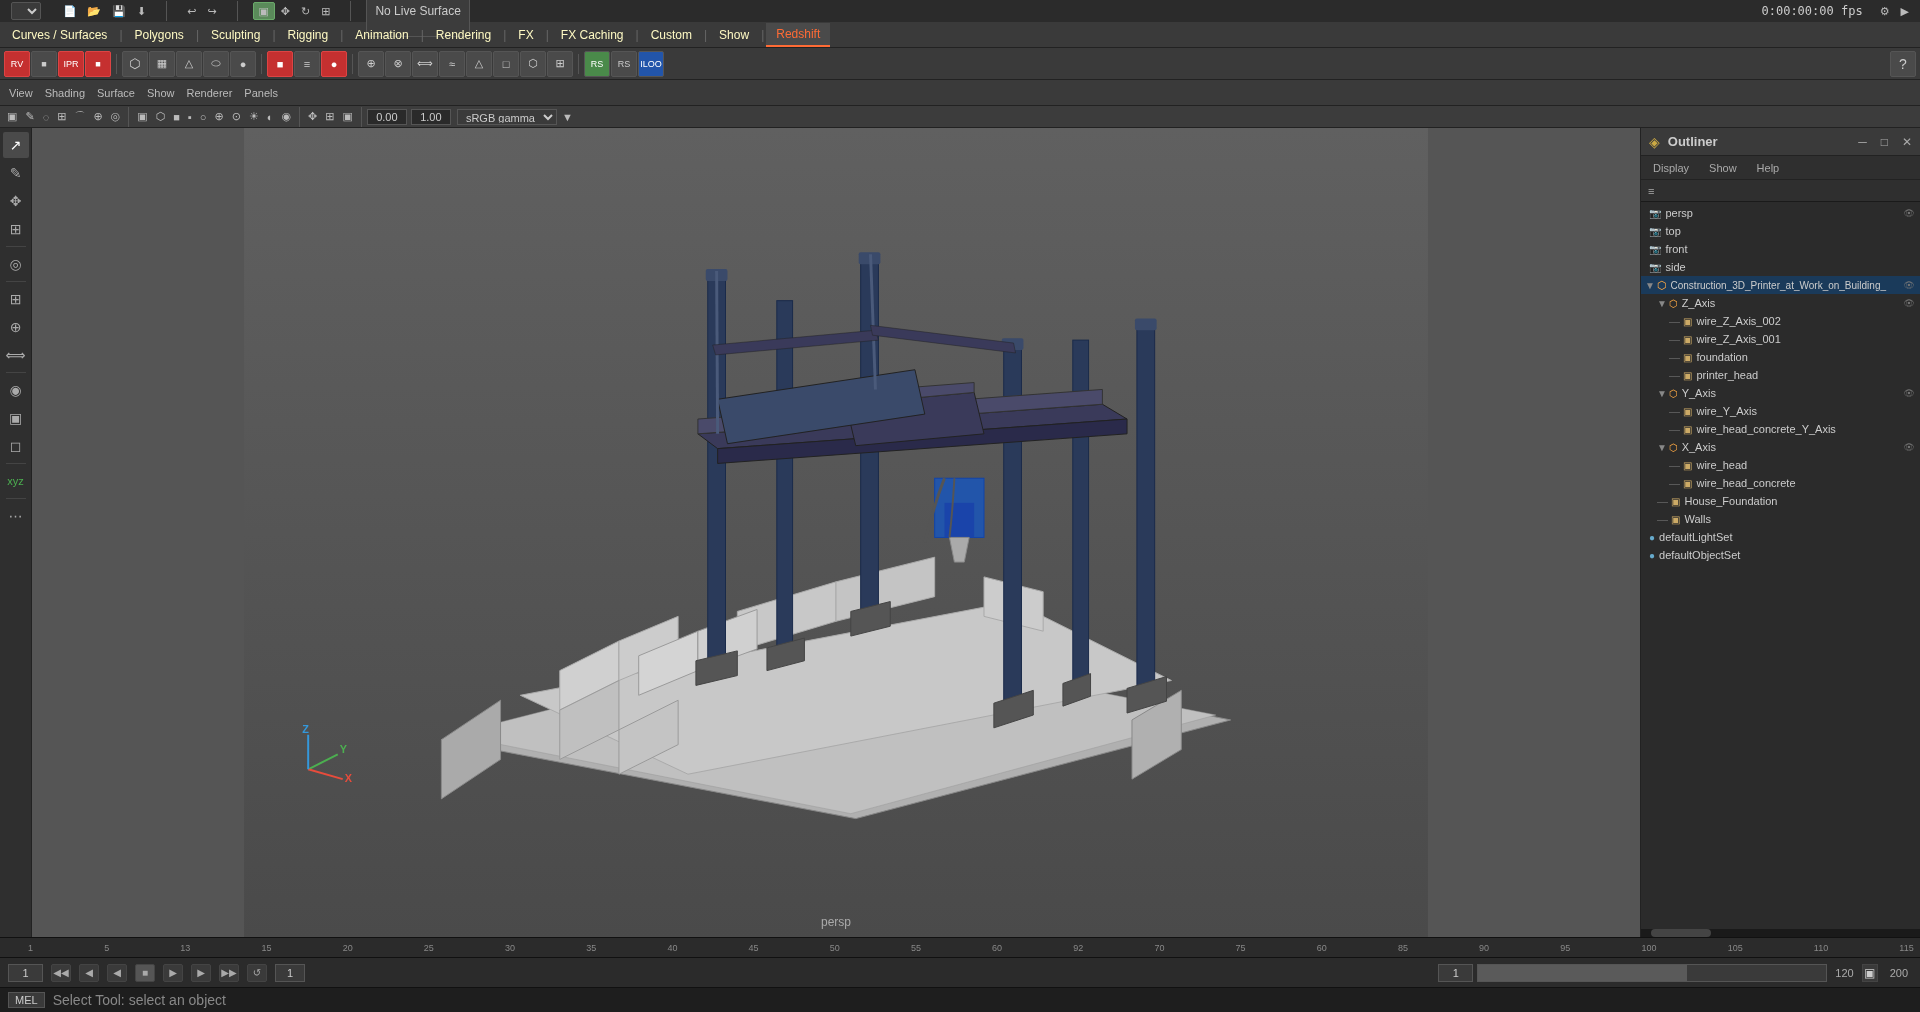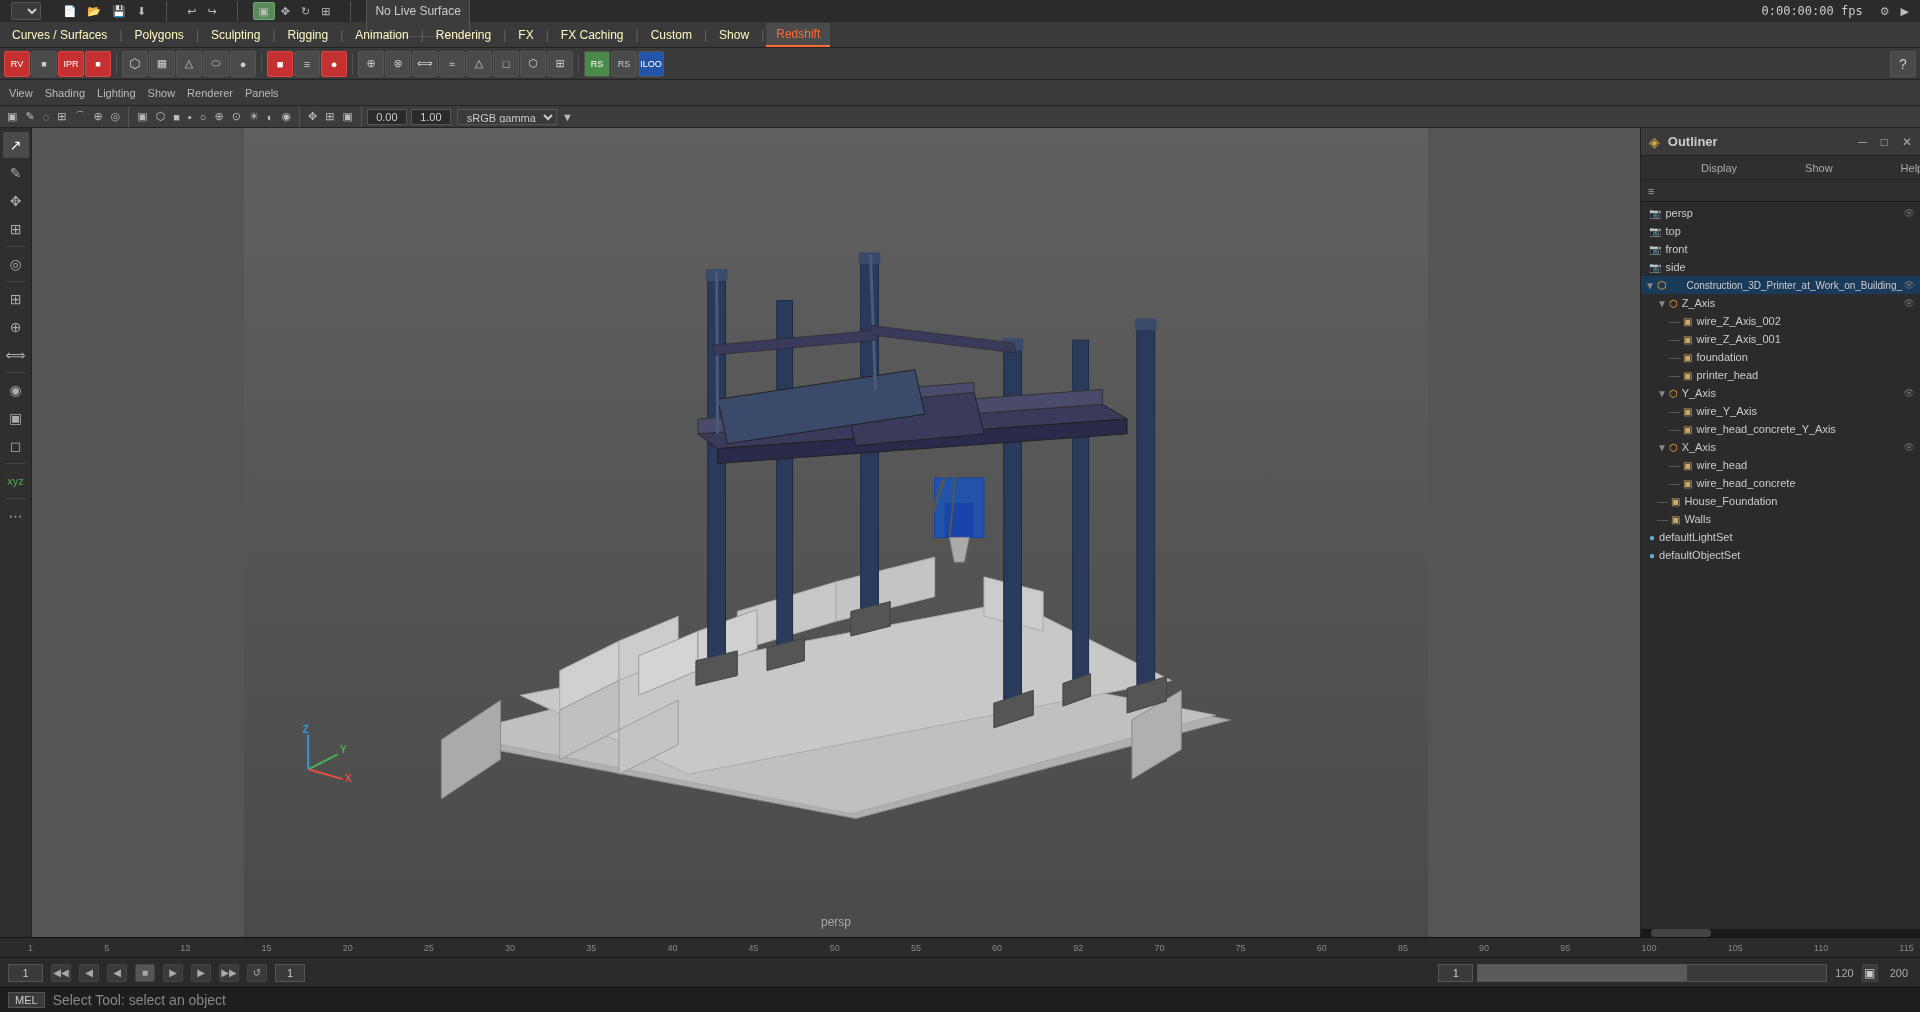--- a/index.html
+++ b/index.html
@@ -26,21 +26,21 @@
     .tb-group { display: flex; gap: 1px; align-items: center; }
 
     
     #toolbar2 { display: flex; align-items: center; background: #3a3a3a; height: 26px; padding: 0 4px; gap: 2px; border-bottom: 1px solid #222; }
     .tb2-btn { height: 20px; padding: 0 4px; display: flex; align-items: center; justify-content: center; background: transparent; border: 1px solid transparent; border-radius: 2px; cursor: pointer; color: #bbb; font-size: 11px; }
 
     
     #viewport-toolbar { display: flex; align-items: center; background: #3c3c3c; height: 22px; padding: 0 4px; gap: 2px; border-bottom: 1px solid #222; }
     .vt-btn { height: 18px; padding: 0 3px; display: flex; align-items: center; justify-content: center; cursor: pointer; color: #bbb; font-size: 11px; }
     .vt-input { width: 40px; height: 16px; background: #2a2a2a; border: 1px solid #555; color: #ccc; font-size: 11px; text-align: center; }
-    .color-space-dropdown { background: #3a3a3a; border: 1px solid #555; color: #ccc; font-size: 11px; padding: 1px 4px; height: 16px; text-align: right; }
+    .color-space-dropdown { background: #3a3a3a; border: 1px solid #555; color: #ccc; font-size: 11px; padding: 1px 4px; height: 16px; }
 
     
     #main-layout { display: flex; height: calc(1012px - 22px - 26px - 32px - 26px - 22px - 20px - 30px - 25px); }
 
     
     #left-sidebar { width: 32px; background: #2f2f2f; display: flex; flex-direction: column; align-items: center; padding: 4px 2px; gap: 2px; border-right: 1px solid #222; }
     .ls-btn { width: 26px; height: 26px; display: flex; align-items: center; justify-content: center; cursor: pointer; color: #aaa; font-size: 14px; border-radius: 2px; }
     .ls-btn.active { background: #4a4a4a; color: #fff; }
     .ls-sep { width: 20px; height: 1px; background: #444; margin: 2px 0; }
 
@@ -49,21 +49,21 @@
     .viewport-label { position: absolute; bottom: 8px; left: 50%; transform: translateX(-50%); color: #aaa; font-size: 12px; }
 
     
     #scene-svg { width: 100%; height: 100%; }
 
     
     #outliner { width: 280px; background: #2b2b2b; border-left: 1px solid #222; display: flex; flex-direction: column; }
     #outliner-header { display: flex; align-items: center; background: #3a3a3a; height: 28px; padding: 0 8px; border-bottom: 1px solid #222; gap: 8px; }
     #outliner-header .panel-title { font-size: 13px; color: #cccccc; font-weight: bold; }
     #outliner-tabs { display: flex; background: #2f2f2f; height: 24px; align-items: center; padding: 0 4px; gap: 4px; border-bottom: 1px solid #222; }
-    #outliner-tabs .otab { padding: 2px 8px; font-size: 11px; color: #aaa; cursor: pointer; margin-left: 48px; }
+    #outliner-tabs .otab { padding: 2px 8px; font-size: 11px; color: #aaa; cursor: pointer; }
     #outliner-icons-row { display: flex; background: #2f2f2f; height: 22px; align-items: center; padding: 0 4px; border-bottom: 1px solid #1a1a1a; }
     #outliner-tree { flex: 1; overflow-y: auto; padding: 2px 0; }
     .tree-item { display: flex; align-items: center; height: 18px; padding: 0 4px; cursor: pointer; font-size: 11px; color: #cccccc; }
     .tree-item.selected { background: #1a3a5a; }
     .tree-indent { display: inline-block; }
     .vis-icons { margin-left: auto; display: flex; gap: 2px; }
     .vis-icon { width: 14px; height: 14px; display: flex; align-items: center; justify-content: center; color: #777; font-size: 9px; }
 
     
     #timeline { height: 20px; background: #2b2b2b; border-top: 1px solid #111; display: flex; align-items: center; padding: 0 8px; overflow: hidden; }
@@ -191,21 +191,21 @@
     <div class="tb-btn" style="background:#2255aa;color:#fff;font-size:9px;">ILOO</div>
   </div>
   <div style="flex:1;"></div>
   <div class="tb-btn" style="font-size:14px;">?</div>
 </div>
 
 <div id="toolbar2">
 
   <div class="tb2-btn">View</div>
   <div class="tb2-btn">Shading</div>
-  <div class="tb2-btn">Lighting</div>
+  <div class="tb2-btn">Surface</div>
   <div class="tb2-btn">Show</div>
   <div class="tb2-btn">Renderer</div>
   <div class="tb2-btn">Panels</div>
 </div>
 
 <div id="viewport-toolbar">
 
   <div class="vt-btn">▣</div>
   <div class="vt-btn">✎</div>
   <div class="vt-btn">◌</div>
@@ -404,21 +404,21 @@
 
       <div class="tree-item">
         <span class="tree-indent" style="width:4px;display:inline-block;"></span>
         <span style="color:#7aacff;margin-right:4px;font-size:10px;">📷</span>
         <span>side</span>
       </div>
 
       <div class="tree-item selected">
         <span style="color:#888;margin-right:2px;font-size:10px;">▼</span>
         <span style="color:#ffaa44;margin-right:4px;font-size:11px;">⬡</span>
-        <span style="font-size:10px;margin-left:16px;">Construction_3D_Printer_at_Work_on_Building_</span>
+        <span style="font-size:10px;">Construction_3D_Printer_at_Work_on_Building_</span>
         <div class="vis-icons">
           <div class="vis-icon">👁</div>
         </div>
       </div>
 
       <div class="tree-item">
         <span class="tree-indent" style="width:12px;display:inline-block;"></span>
         <span style="color:#888;margin-right:2px;font-size:10px;">▼</span>
         <span style="color:#ffaa44;margin-right:4px;font-size:10px;">⬡</span>
         <span>Z_Axis</span>

